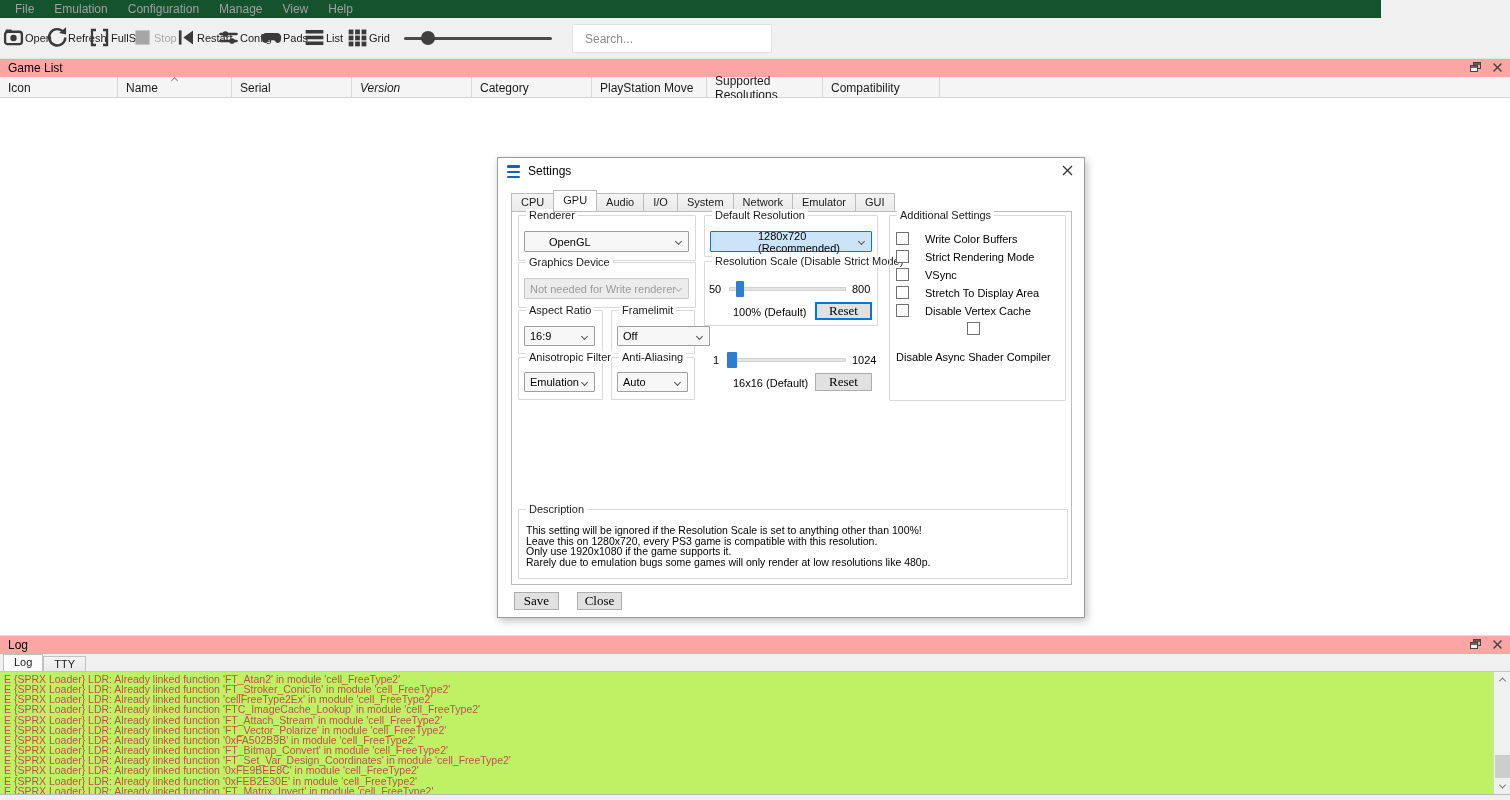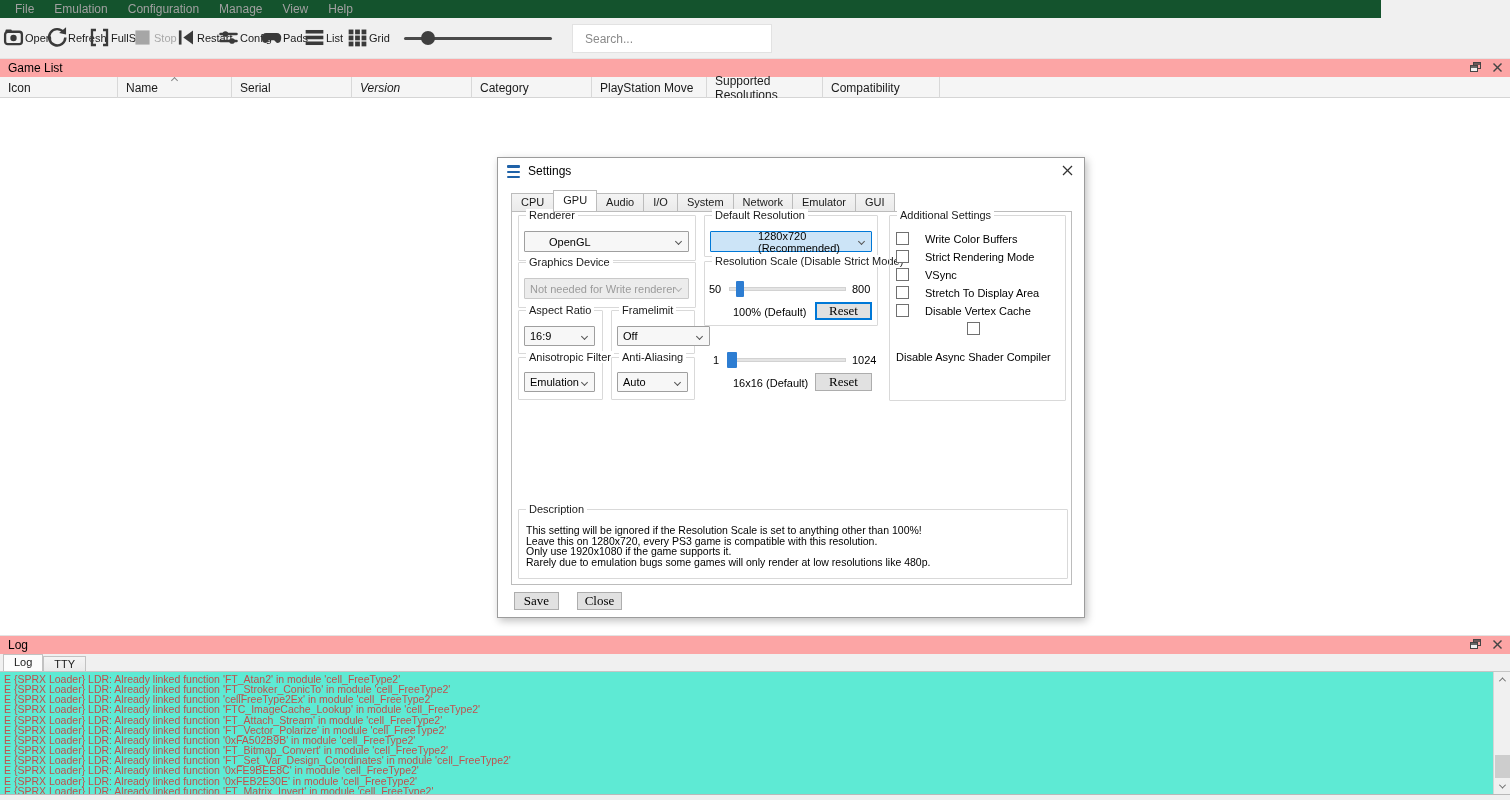--- a/index.html
+++ b/index.html
@@ -80,21 +80,21 @@
   .cb-box { width:13px; height:13px; background:#ffffff; border:1px solid #707070; flex:none; }
   .cb-label { font-size:11px; color:#000; white-space:nowrap; }
 
   .desc-line { font-size:10.5px; color:#000; line-height:10.5px; white-space:nowrap; }
 
   
   .log-tabs { position:absolute; left:0; top:654px; width:1510px; height:17px; display:flex; align-items:flex-end; padding-left:3px; background:#f0f0f0; }
   .log-tab { font-size:11px; color:#1a1a1a; background:linear-gradient(#f4f4f4,#eaeaea); border:1px solid #c2c2c2; border-bottom:none; padding:1px 10px 2px 10px; height:15px; }
   .log-tab.active { background:#fcfcfc; height:17px; position:relative; z-index:2; }
 
-  .log-view { position:absolute; left:0; top:671px; width:1510px; height:124px; background:#5eead4; border-top:1px solid #c5c5c5; border-bottom:1px solid #b9b9b9; }
+  .log-view { position:absolute; left:0; top:671px; width:1510px; height:124px; background:#bef264; border-top:1px solid #c5c5c5; border-bottom:1px solid #b9b9b9; }
   .log-lines { position:absolute; left:0; top:0; right:17px; bottom:0; overflow:hidden; padding:2px 0 0 4px; }
   .log-line { font-size:10.5px; line-height:10.15px; color:#c0504d; white-space:nowrap; }
 
   .vscroll { position:absolute; right:0; top:0; width:17px; height:122px; background:#f0f0f0; border-left:1px solid #d5d5d5; }
   .vs-arrow { position:absolute; left:0; width:17px; height:15px; display:flex; align-items:center; justify-content:center; }
   .vs-arrow .chev { width:5px; height:5px; border-right:1.3px solid #666; border-bottom:1.3px solid #666; }
   .vs-up { top:0; } .vs-up .chev { transform:rotate(-135deg) translate(-1px,-1px); }
   .vs-down { bottom:0; } .vs-down .chev { transform:rotate(45deg) translate(-1px,-1px); }
   .vs-thumb { position:absolute; left:1px; top:83px; width:15px; height:23px; background:#cdcdcd; }
 

